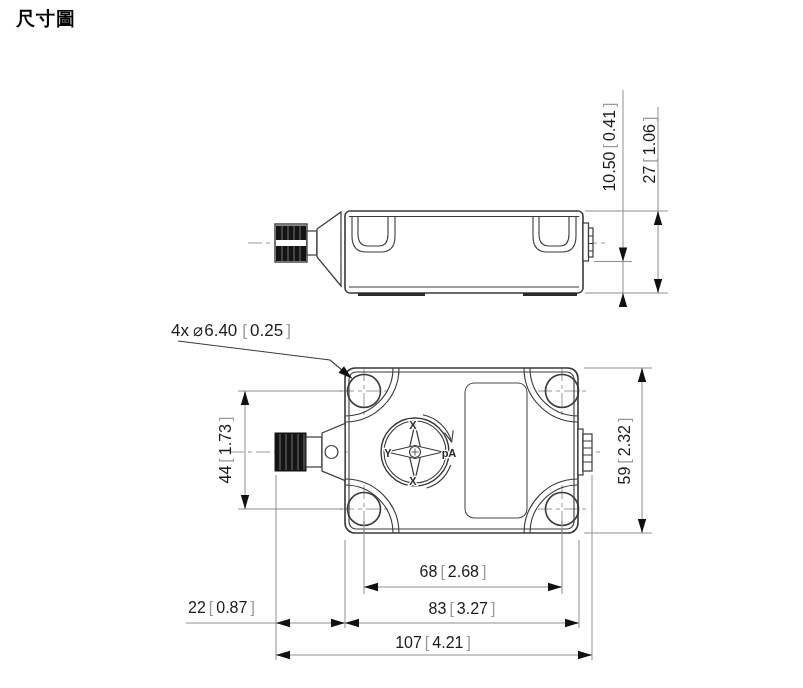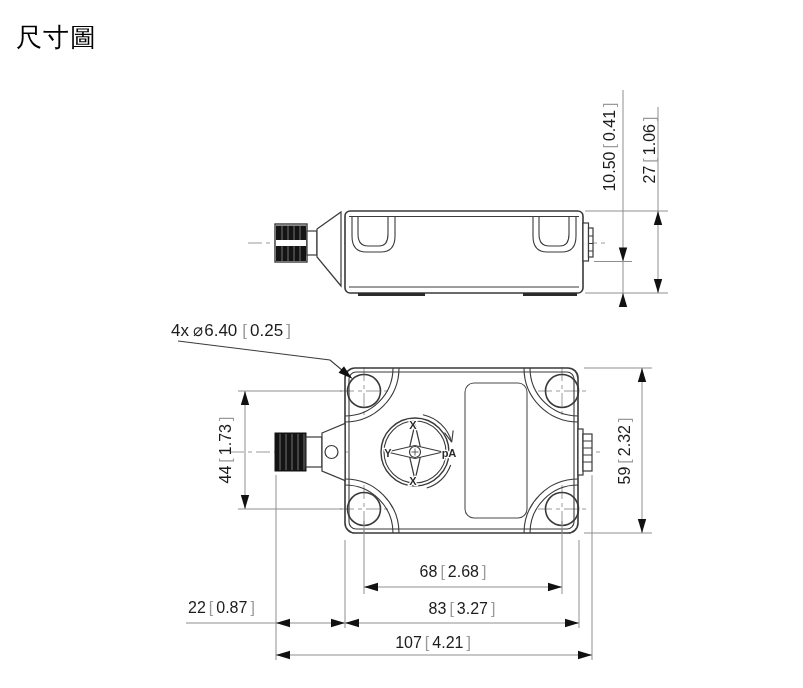--- a/index.html
+++ b/index.html
@@ -1,18 +1,18 @@
 <!DOCTYPE html>
 <html><head>
 <meta charset="utf-8">
 <style>
   html,body{margin:0;padding:0;background:#fff;width:803px;height:688px;overflow:hidden;}
   body{font-family:"Liberation Sans","DejaVu Sans",sans-serif;}
   #stage{position:relative;width:803px;height:688px;background:#fff;}
-  #title{position:absolute;left:16px;top:20px;font-size:26px;font-weight:normal;color:#000;letter-spacing:1px;}
+  #title{position:absolute;left:16px;top:6px;font-size:19px;font-weight:bold;color:#000;letter-spacing:1px;}
   svg{position:absolute;left:0;top:0;}
   .ln{stroke:#3a3a3a;stroke-width:1.6;fill:none;}
   .ln2{stroke:#3a3a3a;stroke-width:1.1;fill:none;}
   .lnf{stroke:#3a3a3a;stroke-width:1.4;fill:#fff;}
   .lnf2{stroke:#3a3a3a;stroke-width:1.2;fill:#fff;}
   .thin{stroke:#4a4a4a;stroke-width:1.05;fill:#fff;}
   .cl{stroke:#9a9a9a;stroke-width:1;fill:none;stroke-dasharray:14 4 4 4;}
   .ext{stroke:#8f8f8f;stroke-width:1;fill:none;}
   .arr{fill:#111;stroke:none;}
   .feet{stroke:#2b2b2b;stroke-width:3;fill:none;}

